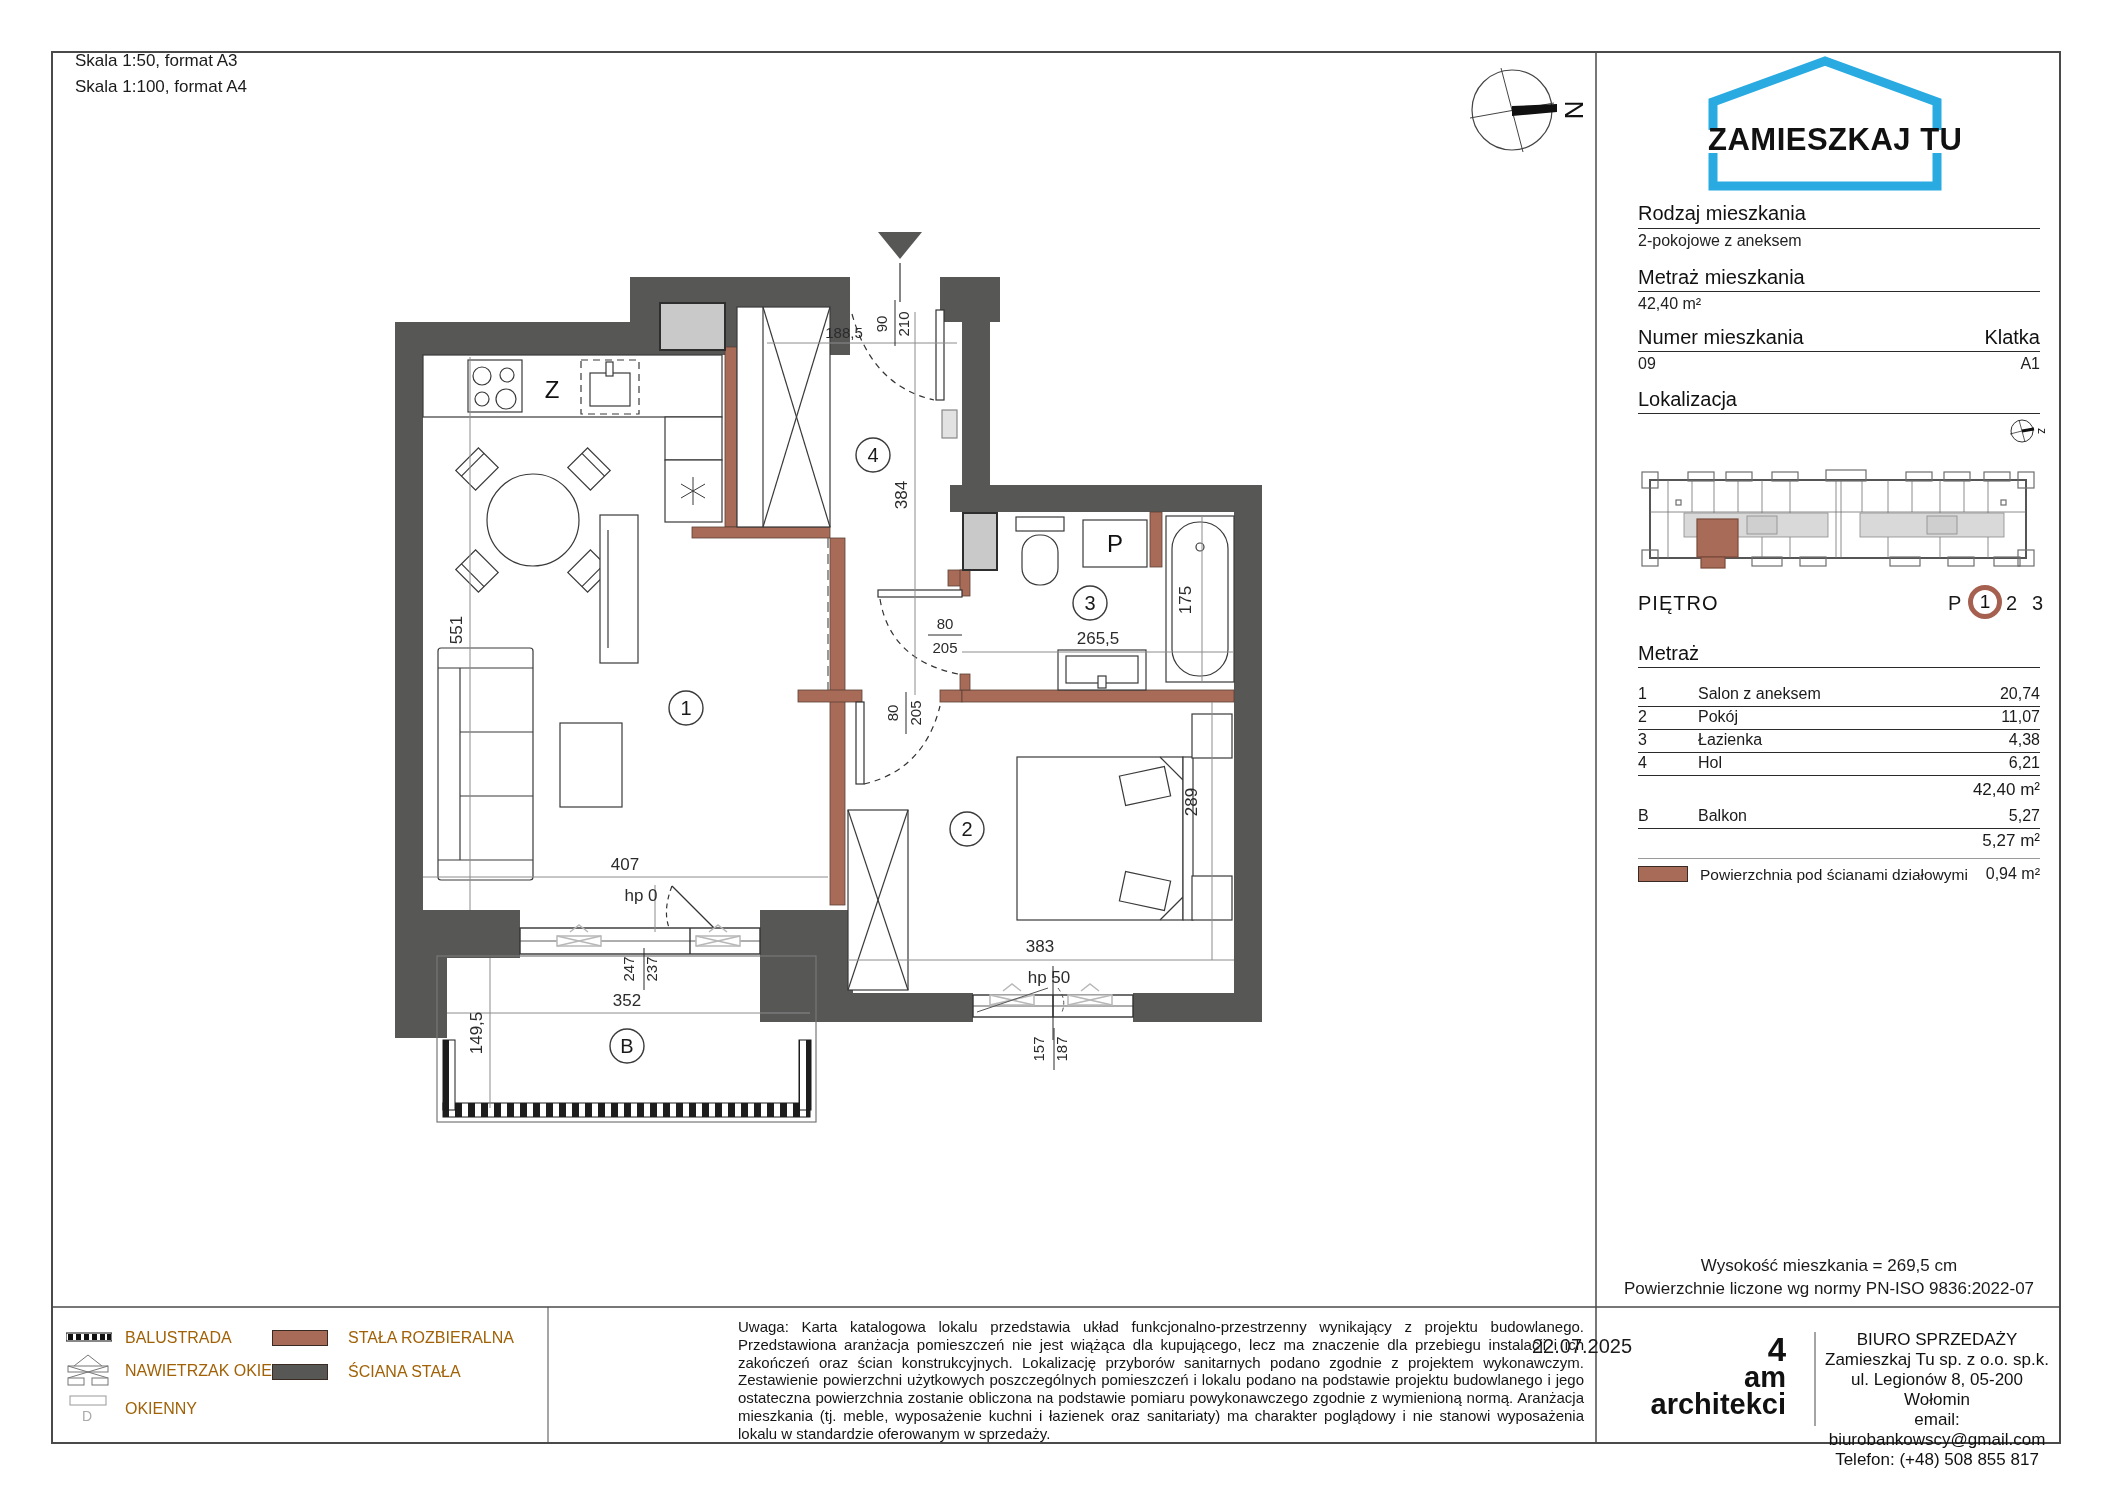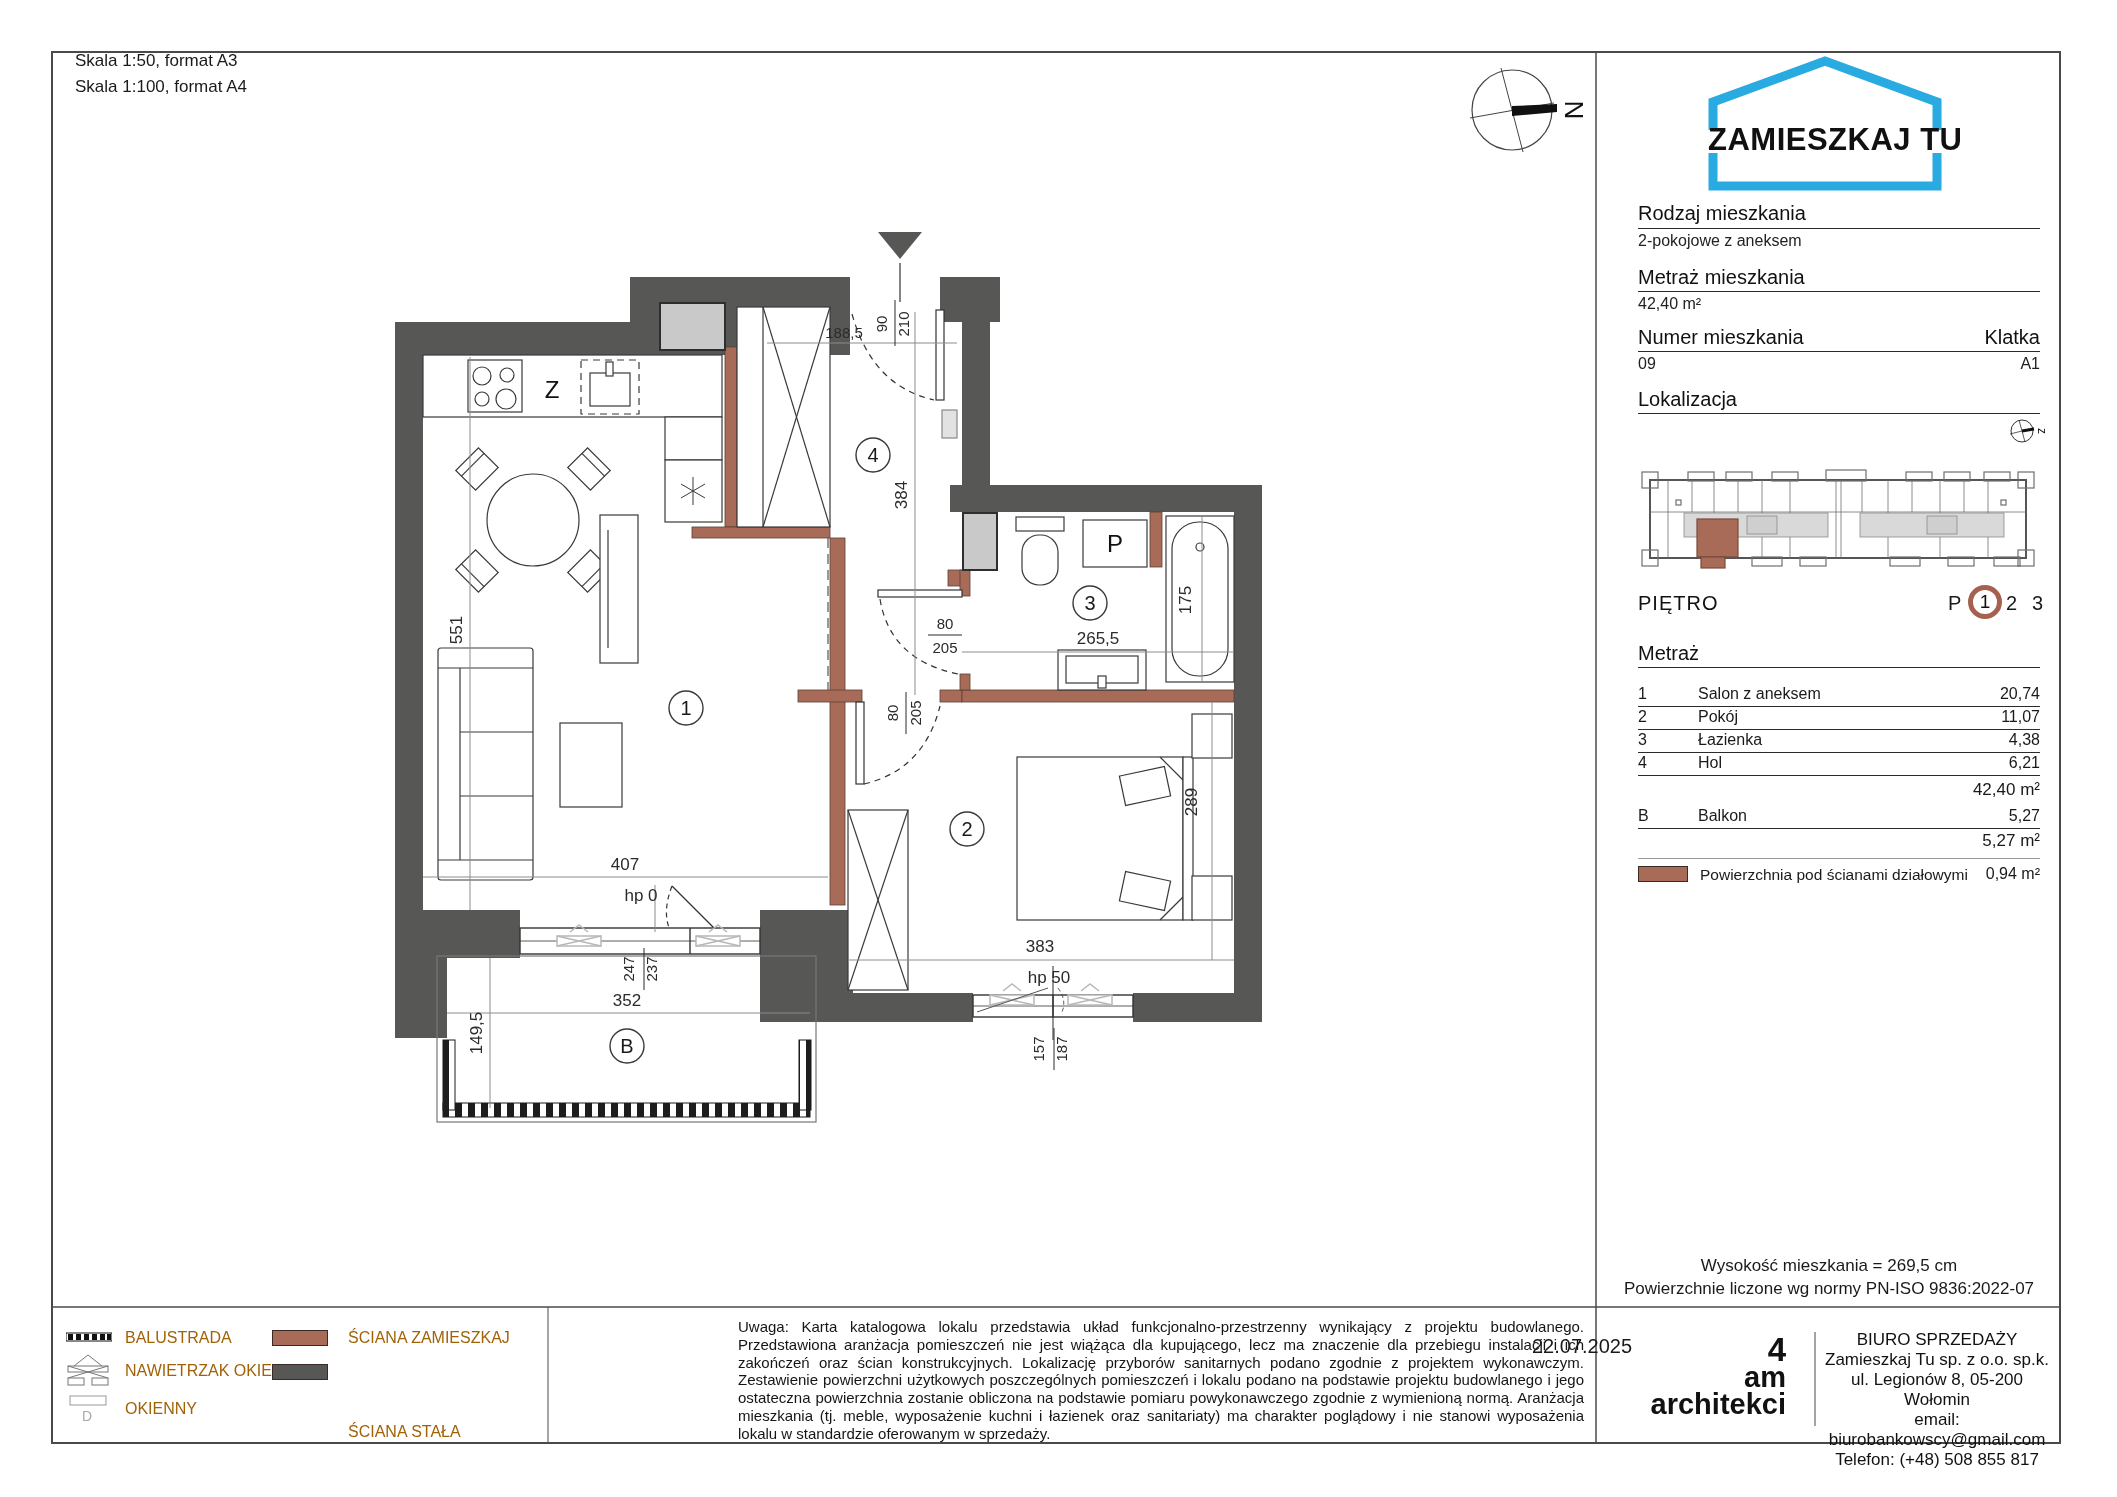--- a/index.html
+++ b/index.html
@@ -490,24 +490,24 @@
     </svg>
     <div class="t legend-lb" style="left:125px;top:1362px;">NAWIETRZAK OKIENNY</div>
 
     <svg class="t" style="left:68px;top:1394px;" width="40" height="30">
       <rect x="2" y="2" width="36" height="9" fill="#fff" stroke="#999"></rect>
       <text x="14" y="27" font-size="14" fill="#aaa" font-family="Liberation Sans, sans-serif">D</text>
     </svg>
     <div class="t legend-lb" style="left:125px;top:1400px;">OKIENNY</div>
 
     <div class="swatch" style="left:272px;top:1330px;width:56px;background:#A86B57;"></div>
-    <div class="t legend-lb" style="left:348px;top:1329px;">ŚCIANA ZAMIESZKAJ</div>
+    <div class="t legend-lb" style="left:348px;top:1329px;">STAŁA ROZBIERALNA</div>
 
     <div class="swatch" style="left:272px;top:1364px;width:56px;background:#575756;"></div>
-    <div class="t legend-lb" style="left:348px;top:1423px;">ŚCIANA STAŁA</div>
+    <div class="t legend-lb" style="left:348px;top:1363px;">ŚCIANA STAŁA</div>
   </div>
 
   <div class="disc">Uwaga: Karta katalogowa lokalu przedstawia układ funkcjonalno-przestrzenny wynikający z projektu budowlanego. Przedstawiona aranżacja pomieszczeń nie jest wiążąca dla kupującego, lecz ma znaczenie dla przebiegu instalacji i ich zakończeń oraz ścian konstrukcyjnych. Lokalizację przyborów sanitarnych podano zgodnie z projektem wykonawczym. Zestawienie powierzchni użytkowych poszczególnych pomieszczeń i lokalu podano na podstawie projektu budowlanego i jego ostateczna powierzchnia zostanie obliczona na podstawie pomiaru powykonawczego zgodnie z wymienioną normą. Aranżacja mieszkania (tj. meble, wyposażenie kuchni i łazienek oraz sanitariaty) ma charakter poglądowy i nie stanowi wyposażenia lokalu w standardzie oferowanym w sprzedaży.</div>
 
   <div class="t" style="left:1532px;top:1311px;font-size:20px;margin-top:24px;">22.07.2025</div>
 
   <div class="studio" style="top:1336px;">
     <div style="font-size:33px;line-height:28px;">4</div>
     <div style="font-size:29px;line-height:26px;">am</div>
     <div style="font-size:29px;line-height:28px;">architekci</div>

